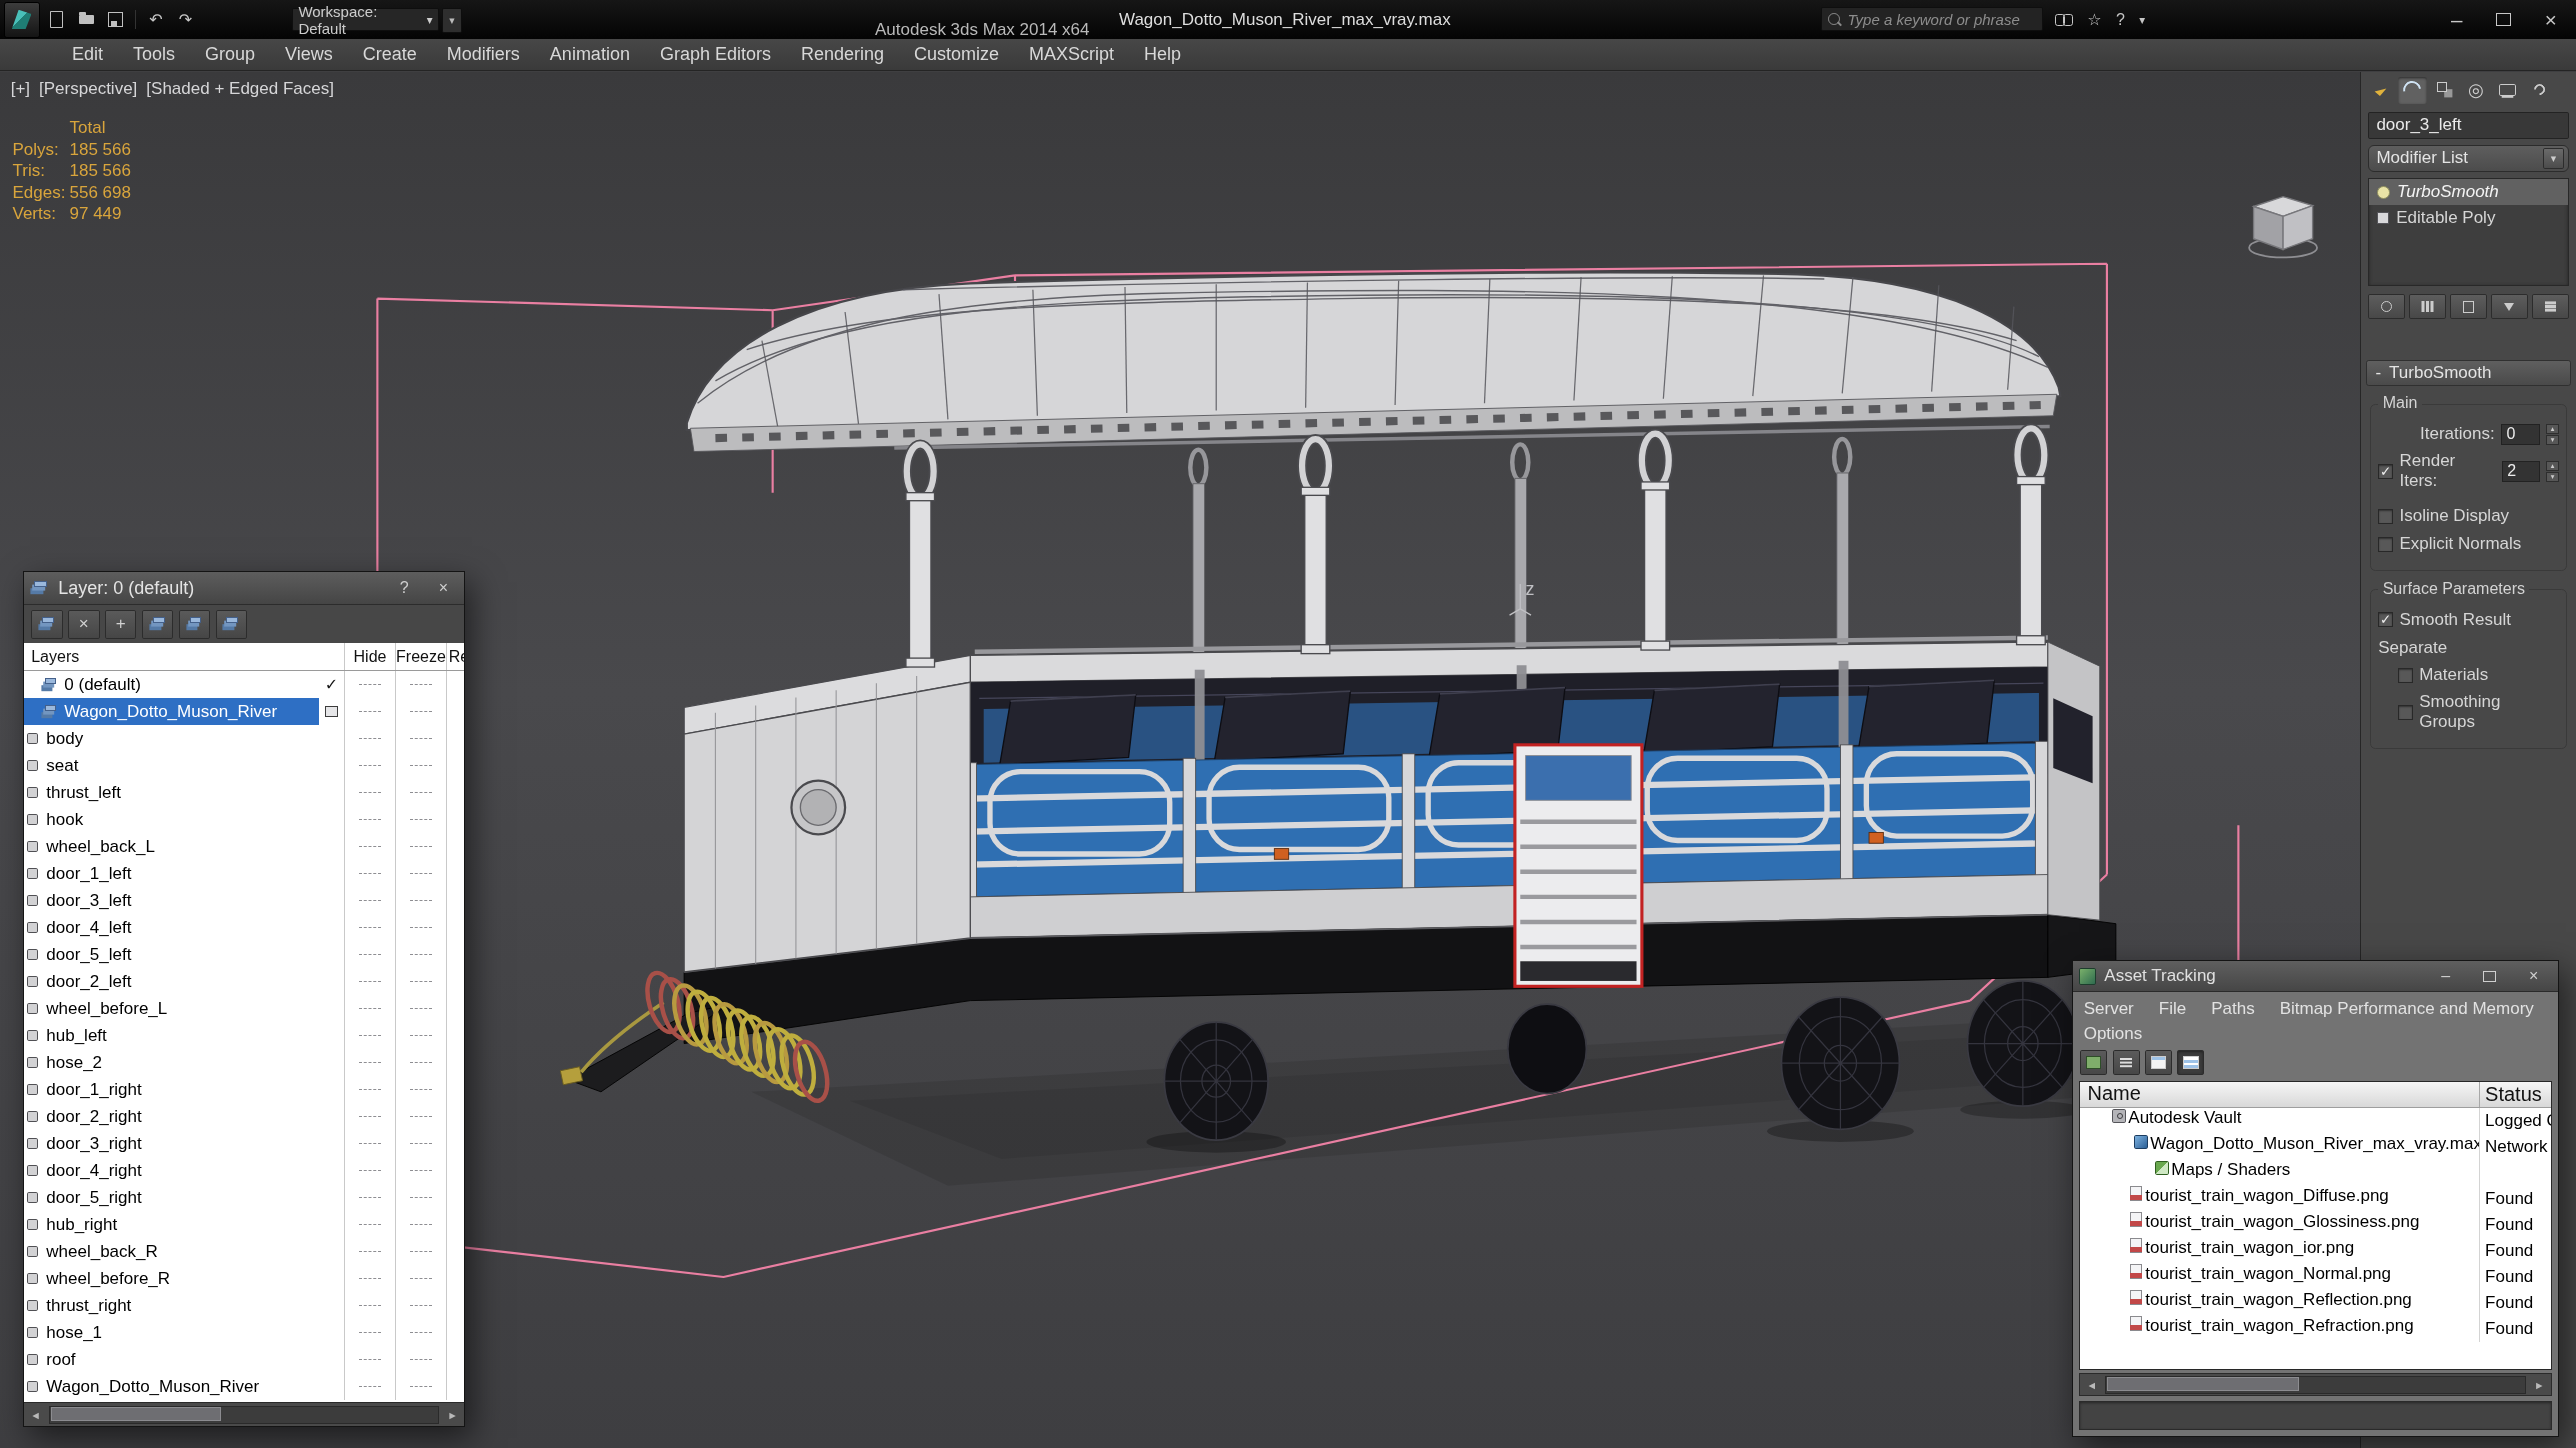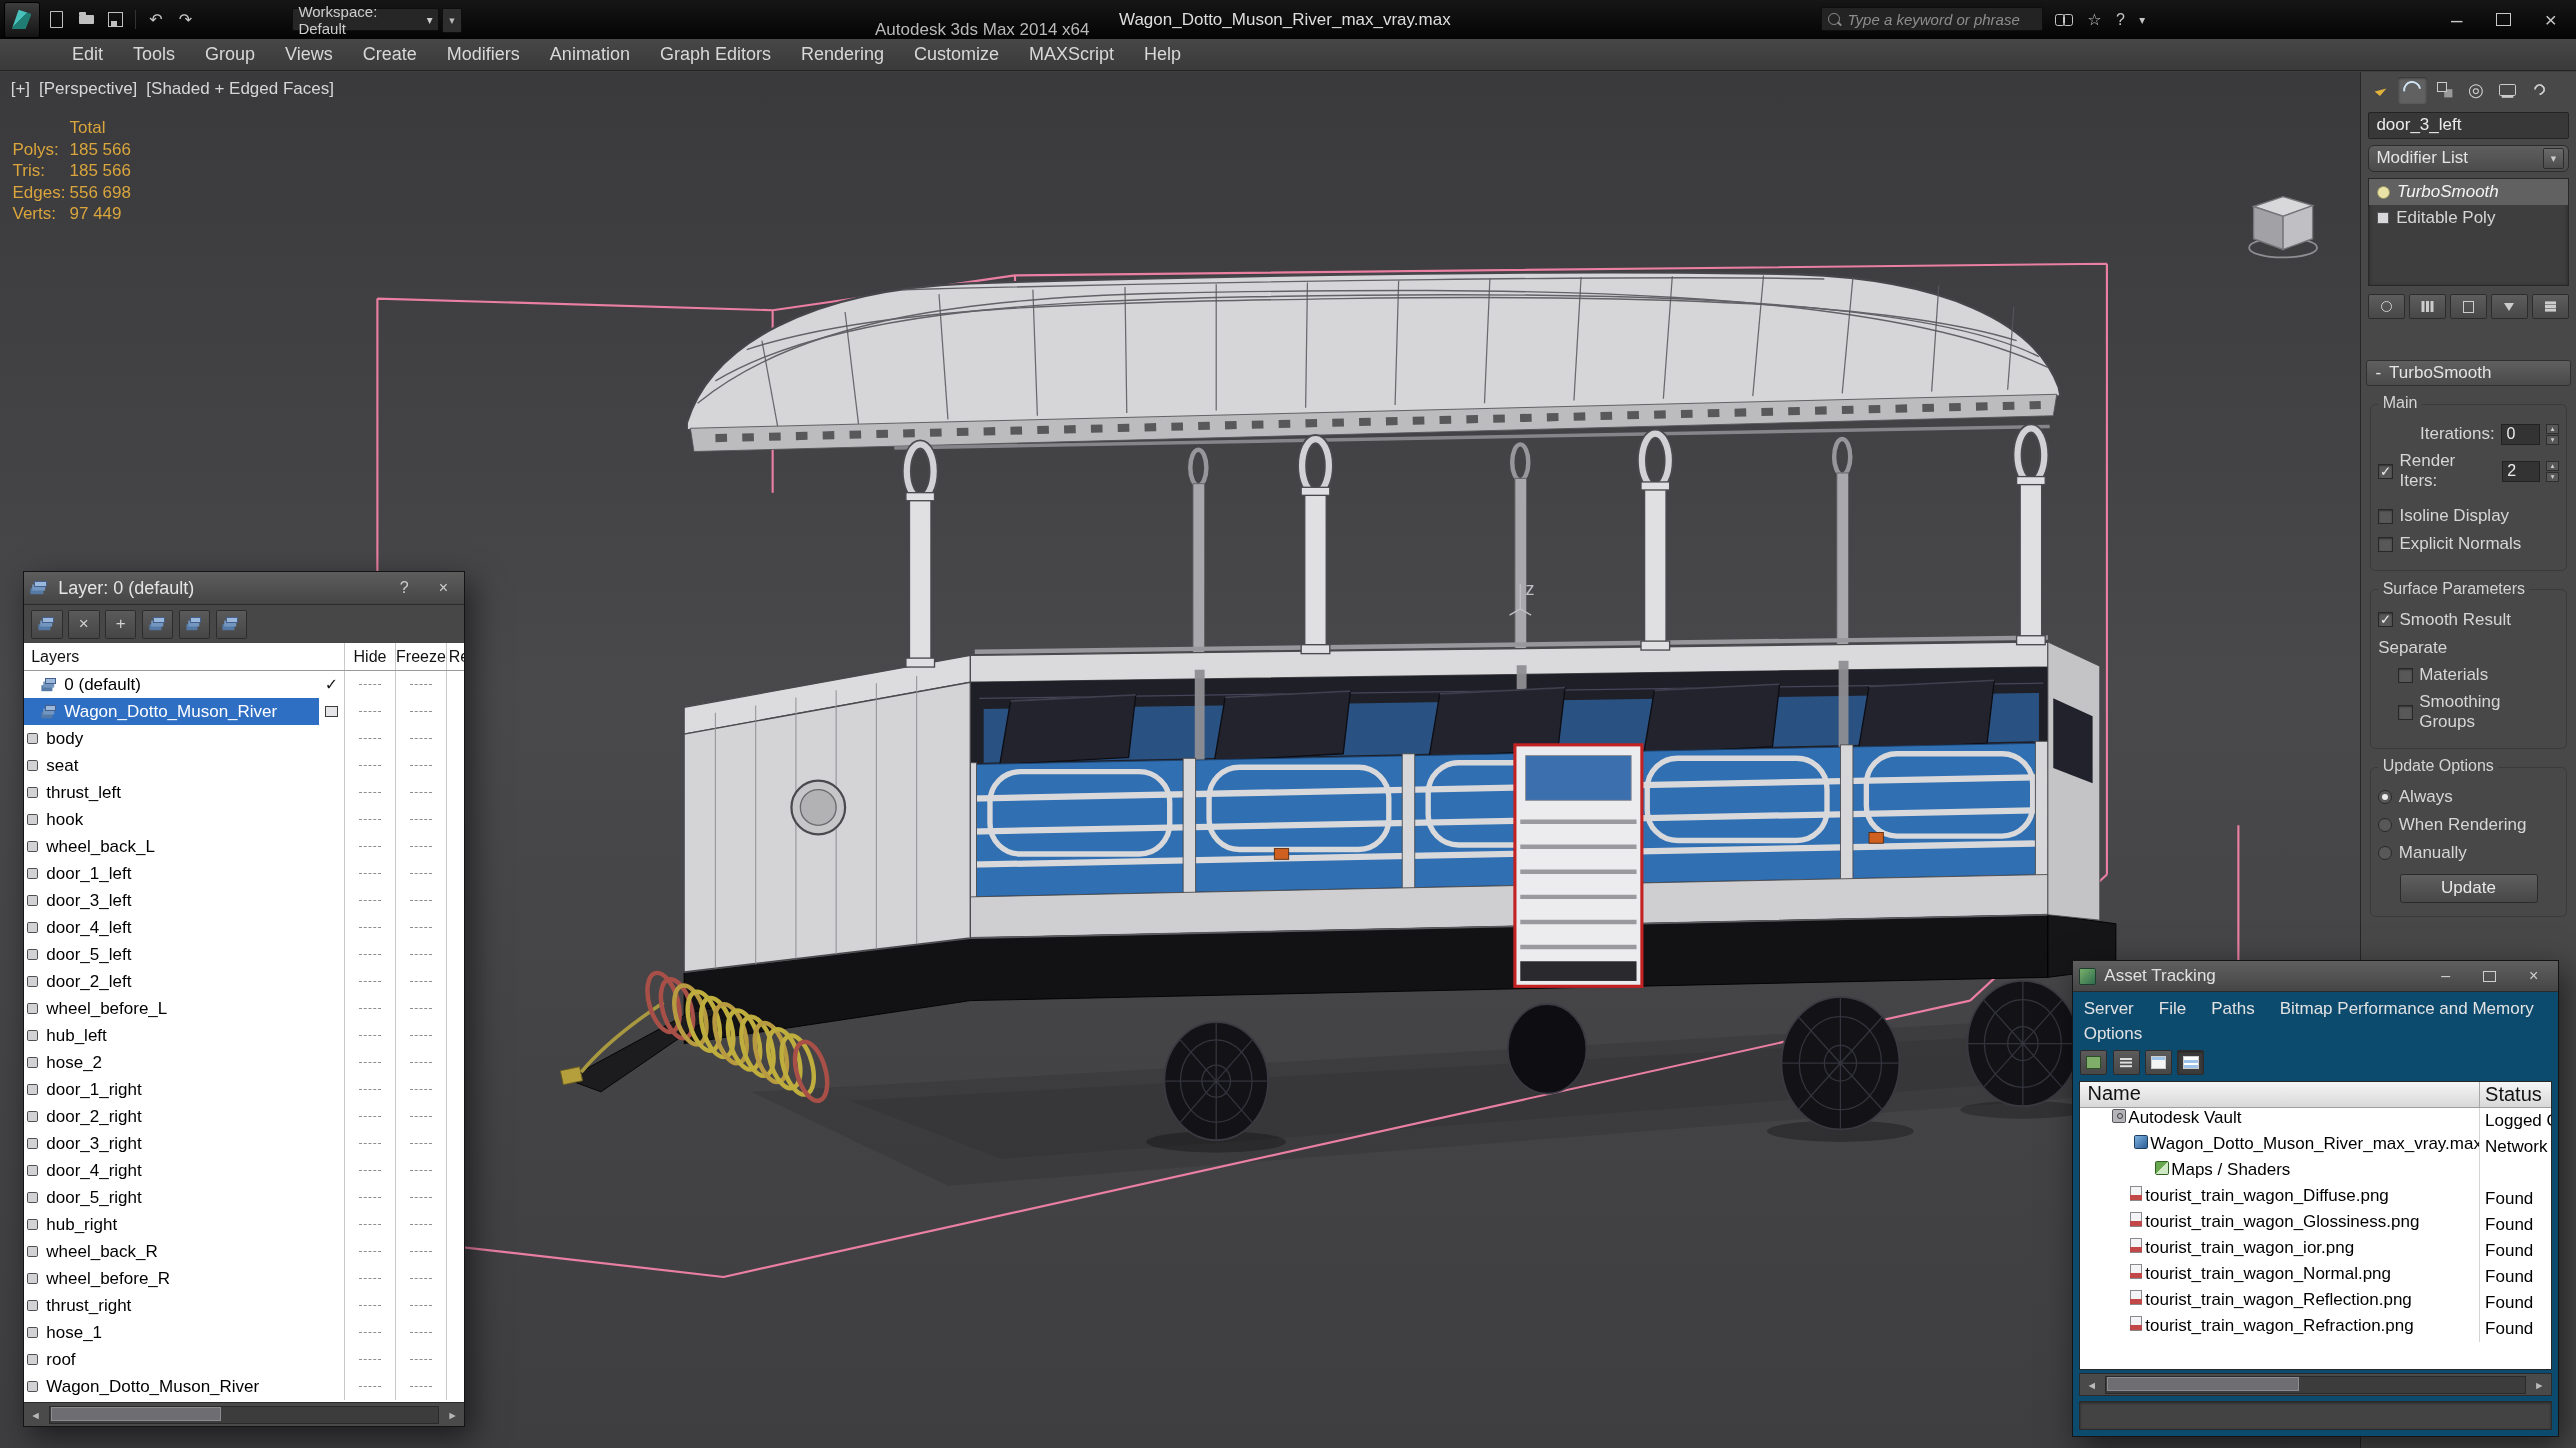--- a/index.html
+++ b/index.html
@@ -117,21 +117,21 @@
   .cp-row.num{justify-content:flex-end}
   .spinbox{width:39px;height:21.5px;background:#333;border:0.9px solid #222;color:#ececec;display:flex;align-items:center;padding-left:4.5px;font-size:16px;box-sizing:border-box}
   .spinner{display:flex;flex-direction:column;gap:0.9px}
   .spinner span{width:12.5px;height:9.8px;background:#575757;border:0.9px solid #2e2e2e;color:#ccc;font-size:7.2px;line-height:8px;text-align:center;box-sizing:border-box}
   .cb{width:15px;height:15px;background:#585858;border:0.9px solid #282828;box-shadow:inset 0 0.9px 1.8px #303030;display:flex;align-items:center;justify-content:center;flex:none;box-sizing:border-box}
   .cb.checked::before{content:"✓";color:#f0f0f0;font-size:13.4px}
   .rb{width:14.3px;height:14.3px;border-radius:50%;background:#585858;border:0.9px solid #282828;display:flex;align-items:center;justify-content:center;flex:none;box-sizing:border-box}
   .cp-radio.checked .rb::before{content:"";width:6.3px;height:6.3px;border-radius:50%;background:#ebebeb}
   .cp-update-btn{display:block;margin:10.7px auto 3.6px;width:136px;height:27px;background:linear-gradient(#5f5f5f,#474747);border:0.9px solid #2a2a2a;border-radius:2.7px;color:#e8e8e8;font-size:17px;text-align:center;line-height:25px}
   
-  #assetwin{position:absolute;left:2072px;top:960px;width:487px;height:477px;background:#0c4a6e;border:0.9px solid #141414;
+  #assetwin{position:absolute;left:2072px;top:960px;width:487px;height:477px;background:#737373;border:0.9px solid #141414;
     box-shadow:7.2px 10.7px 32px rgba(0,0,0,.55);display:flex;flex-direction:column;box-sizing:border-box;color:#e0e0e0;z-index:50}
   .aw-title{height:30px;background:linear-gradient(#5f5f5f,#464646);border-bottom:0.9px solid #2a2a2a;display:flex;align-items:center;gap:8px;padding:0 6.3px;font-size:17px;flex:none}
   .ai-app{width:15px;height:15px;background:linear-gradient(135deg,#79b06a,#2f6b4f);border:0.9px solid #1d3d2d;border-radius:1.8px;flex:none}
   .aw-btn{width:36px;height:23px;display:flex;align-items:center;justify-content:center;color:#cfcfcf;font-size:16px}
   .i-box-sm{width:10.7px;height:9px;border:1.8px solid #cfcfcf}
   .aw-menus{display:flex;flex-wrap:wrap;column-gap:25px;row-gap:0;padding:3.6px 10.7px 1.8px;font-size:17px;line-height:25px;color:#e2e2e2;flex:none}
   .aw-toolbar{display:flex;gap:5.4px;padding:2.7px 7.2px 6.3px;flex:none}
   .atb{width:25px;height:23px;background:linear-gradient(#5b5b5b,#474747);border:0.9px solid #2c2c2c;border-radius:1.8px;display:flex;align-items:center;justify-content:center}
   .atb.pressed{background:#3c3c3c;box-shadow:inset 0 0.9px 2.7px #222}
   .at-i1{width:12.5px;height:10.7px;background:#7fae6b;border:0.9px solid #2e4e28}
@@ -919,42 +919,20 @@
     <div class="cp-row" style="padding-left:19.7px">
       <span class="cb"></span>
       <span>Materials</span>
     </div>
     <div class="cp-row" style="padding-left:19.7px">
       <span class="cb"></span>
       <span>Smoothing Groups</span>
     </div>
   </div>
 
-  <div class="cp-group">
-    <span class="cp-legend">Update Options</span>
-    <div>
-
-        <div class="cp-row cp-radio checked">
-          <span class="rb"></span>
-          <span>Always</span>
-        </div>
-
-        <div class="cp-row cp-radio">
-          <span class="rb"></span>
-          <span>When Rendering</span>
-        </div>
-
-        <div class="cp-row cp-radio">
-          <span class="rb"></span>
-          <span>Manually</span>
-        </div>
-
-    </div>
-    <div class="cp-update-btn">Update</div>
-  </div>
 </div>
 
 <div id="assetwin">
   <div class="aw-title">
     <span class="ai-app"></span>
     <span>Asset Tracking</span>
     <span class="grow"></span>
     <span class="aw-btn">–</span>
     <span class="aw-btn">
         <span class="i-box-sm"></span>

